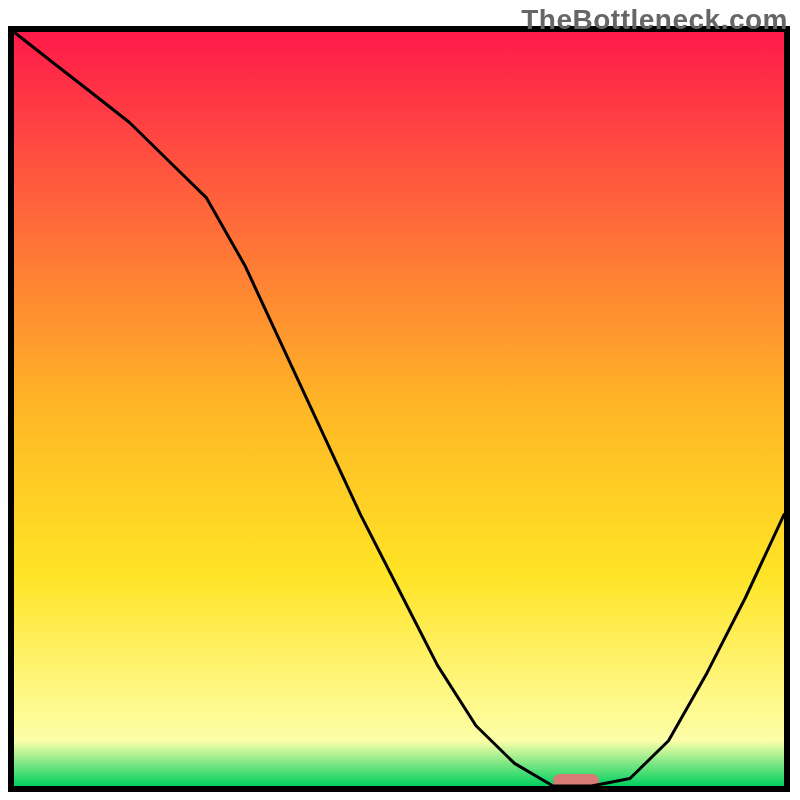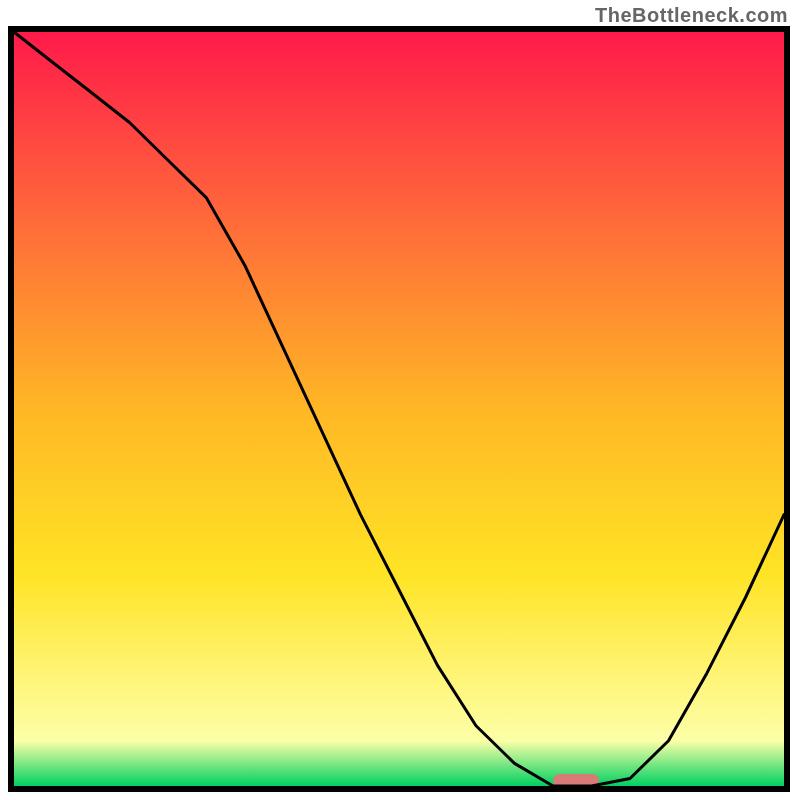--- a/index.html
+++ b/index.html
@@ -12,21 +12,21 @@
   }
   .chart-wrap {
     position: relative;
     width: 800px;
     height: 800px;
   }
   .watermark {
     position: absolute;
     top: 4px;
     right: 12px;
-    font-size: 20px;
+    font-size: 28px;
     font-weight: 700;
     color: #666;
     letter-spacing: 0.5px;
     z-index: 10;
   }
   svg {
     display: block;
   }
 </style>
 </head>

